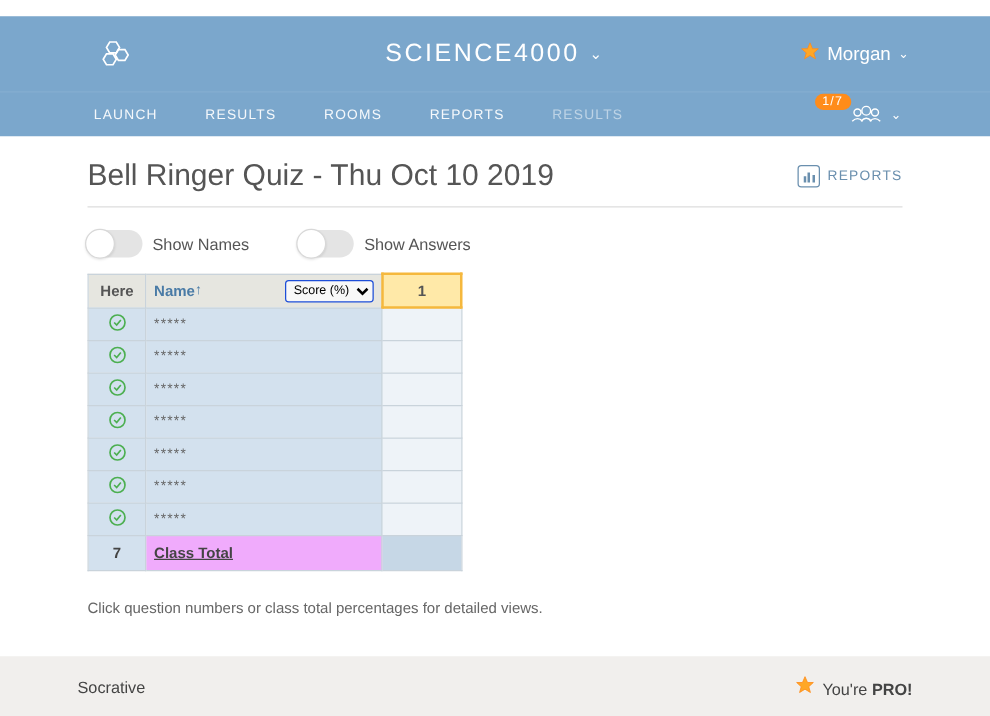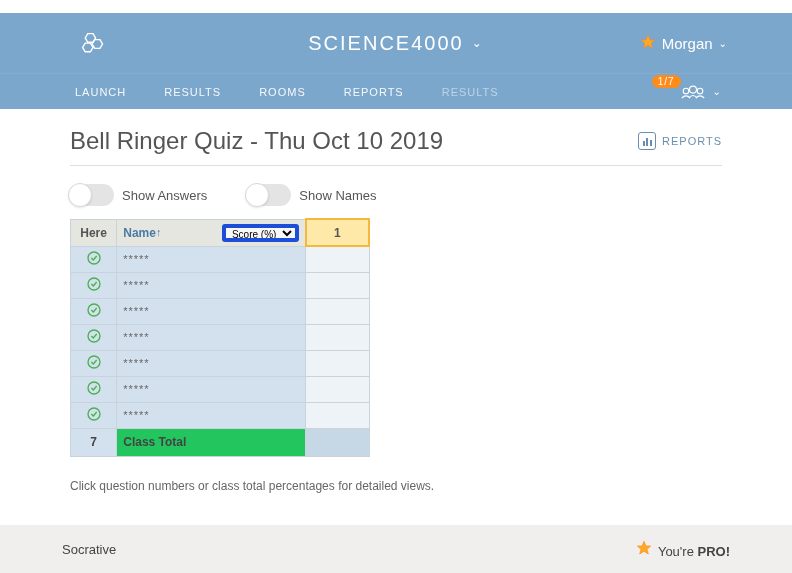--- a/index.html
+++ b/index.html
@@ -33,27 +33,27 @@
   .results-table th, .results-table td { border: 1px solid #c9d3db; font-size: 12px; }
   th.here-col, td.here-col { width: 44px; text-align: center; background: #d3e1ee; }
   th.name-col, td.name-col { width: 180px; padding: 4px 6px; background: #d3e1ee; text-align: left; }
   th.q-col, td.q-col { width: 60px; text-align: center; }
   thead th { background: #e6e6e0; color: #555; height: 26px; font-weight: 600; }
   thead th.here-col, thead th.name-col { background: #e6e6e0; }
   thead th.q-col { background: #ffe9a8; border: 2px solid #f5b83d; }
   .name-col-head { display: flex; align-items: center; justify-content: space-between; width: 100%; }
   .name-label { display: flex; gap: 0; color: #4a7ba6; font-weight: 600; }
   .sort-arrow { color: #4a7ba6; font-size: 11px; }
-  .score-select { font-size: 10px; height: 18px; border: 4px solid #1d4ed8; border-radius: 3px; background: #f8f8f8; padding: 0 2px; }
+  .score-select { font-size: 10px; height: 18px; border: 1px solid #1d4ed8; border-radius: 3px; background: #f8f8f8; padding: 0 2px; }
   tbody td { height: 26px; }
   tbody td.name-col { color: #666; font-size: 11px; letter-spacing: 1px; }
   tbody td.q-col { background: #eef3f8; }
   tfoot td { background: #a9c0d5; font-weight: 700; color: #444; height: 28px; }
   tfoot td.here-col { text-align: center; }
-  tfoot td.name-col { background: #22c55e; }
+  tfoot td.name-col { background: #f0abfc; text-decoration: underline; }
   tfoot td.q-col { background: #c6d7e6; }
   .check-circle { width: 16px; height: 16px; display: inline-block; }
   .hint { font-size: 12px; color: #666; margin-top: 22px; }
   .footer { position: absolute; bottom: 0; left: 0; right: 0; height: 48px; background: #f1efed; display: flex; align-items: center; justify-content: space-between; padding: 0 62px; font-size: 13px; color: #444; }
   .footer-right { display: flex; align-items: flex-end; gap: 6px; }
 </style>
 </head>
 <body>
 
 <div class="header">
@@ -117,27 +117,27 @@
       </span>
       <span>REPORTS</span>
     </div>
   </div>
 
   <div class="toggle-row">
     <div class="toggle-group">
       <div class="toggle">
           <div class="toggle-knob"></div>
         </div>
-      <span>Show Answers</span>
+      <span>Show Names</span>
     </div>
     <div class="toggle-group">
       <div class="toggle">
           <div class="toggle-knob"></div>
         </div>
-      <span>Show Names</span>
+      <span>Show Answers</span>
     </div>
   </div>
 
   <table class="results-table">
     <thead>
       <tr>
         <th class="here-col">Here</th>
         <th class="name-col">
           <div class="name-col-head">
             <span class="name-label">

